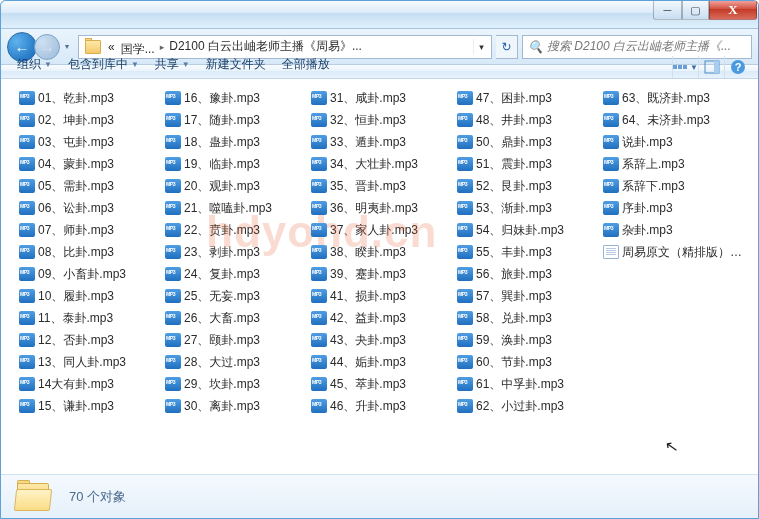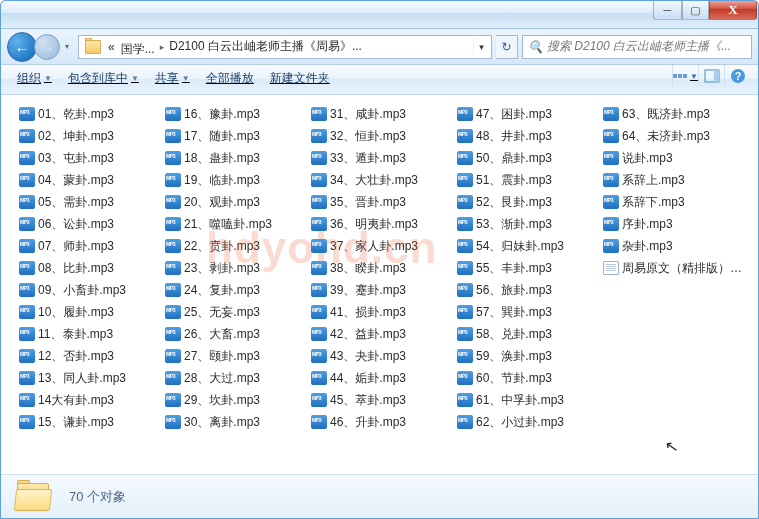--- a/index.html
+++ b/index.html
@@ -17,21 +17,21 @@
 .navbtn.fwd { width: 26px; height: 26px; margin-left: -3px; background: radial-gradient(circle at 30% 30%, #cfe1f2, #9ab9d8); border: 1px solid #7fa5c8; color: #d9e6f3; }
 .navdd { width: 14px; height: 20px; display: flex; align-items: center; justify-content: center; color: #4b6f95; font-size: 8px; }
 .addrbar { flex: 1; height: 24px; background: #fff; border: 1px solid #a4b9d1; display: flex; align-items: center; padding: 0 2px; }
 .addrbar .folder-ic { width: 18px; height: 16px; margin: 0 3px; }
 .crumb { padding: 0 3px; color: #2b2b2b; white-space: nowrap; }
 .crumb.sep { color: #666; font-size: 9px; padding: 0 2px; }
 .crumb.dim { max-width: 60px; overflow: hidden; text-overflow: ellipsis; margin-top: 6px; }
 .addrdd { width: 16px; text-align: center; color: #333; font-size: 9px; border-left: 1px solid #e8eef5; padding: 3px 0; }
 .refresh { width: 22px; height: 24px; border: 1px solid #a4b9d1; background: #eef6fc; display: flex; align-items: center; justify-content: center; color: #2862a8; border-left: none; }
 .searchbar { width: 230px; height: 24px; background: #fff; border: 1px solid #a4b9d1; display: flex; align-items: center; padding: 0 5px; color: #777; font-style: italic; gap: 4px; white-space: nowrap; overflow: hidden; }
-.toolbar { height: 30px; background: linear-gradient(#f9fcff,#e9f3fb 48%,#dcebf8 50%,#e7f2fb); border-bottom: 1px solid #c3d5e8; display: flex; align-items: flex-start; padding: 0 8px; text-decoration: underline; }
+.toolbar { height: 14px; background: linear-gradient(#f9fcff,#e9f3fb 48%,#dcebf8 50%,#e7f2fb); border-bottom: 1px solid #c3d5e8; display: flex; align-items: flex-end; padding: 0 8px; }
 .tbitem { color: #1b3f66; padding: 5px 8px; display: flex; align-items: center; gap: 3px; }
 .tbitem .dd { font-size: 8px; color: #5a7ea6; }
 .tbspacer { flex: 1; }
 .tbicon { width: 26px; height: 22px; display: flex; align-items: center; justify-content: center; border-left: 1px solid #cfe0f0; color: #3a6da8; }
 .viewic { display: flex; gap: 1px; }
 .viewic span { width: 4px; height: 4px; background: #6a9ed4; }
 .content { flex: 1; background: #fff; overflow: hidden; position: relative; }
 .filegrid { padding: 8px 4px 4px 16px; display: flex; flex-direction: column; flex-wrap: wrap; height: 345px; align-content: flex-start; }
 .fileitem { width: 146px; height: 22px; display: flex; align-items: center; gap: 3px; padding: 0 2px; }
 .fic { width: 16px; height: 14px; flex-shrink: 0; }
@@ -95,22 +95,22 @@
         <span class="dd">▼</span>
       </div>
     <div class="tbitem">
         <span>包含到库中</span>
         <span class="dd">▼</span>
       </div>
     <div class="tbitem">
         <span>共享</span>
         <span class="dd">▼</span>
       </div>
+    <div class="tbitem">新建文件夹</div>
     <div class="tbitem">全部播放</div>
-    <div class="tbitem">新建文件夹</div>
     <div class="tbspacer"></div>
     <div class="tbicon">
       <div class="viewic">
           <span></span>
           <span></span>
           <span></span>
         </div>
       <span style="font-size:8px;margin-left:3px">▼</span>
     </div>
     <div class="tbicon">

